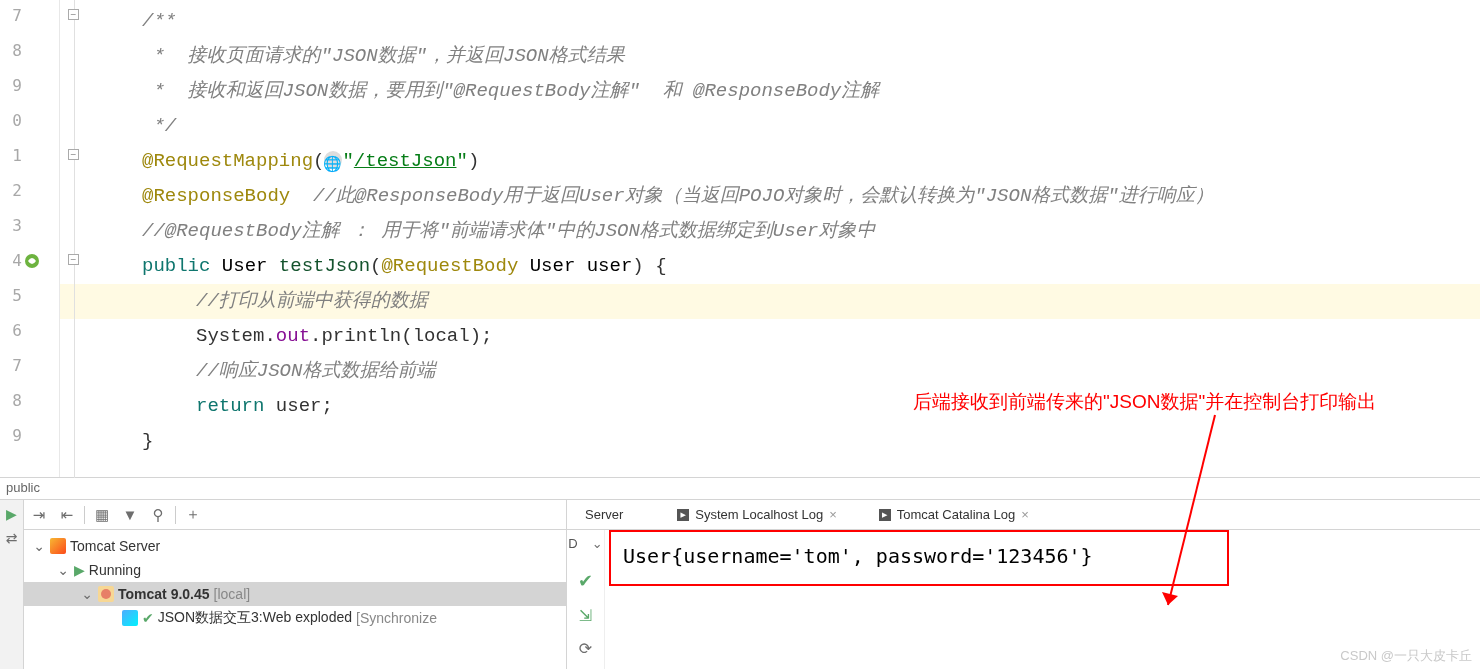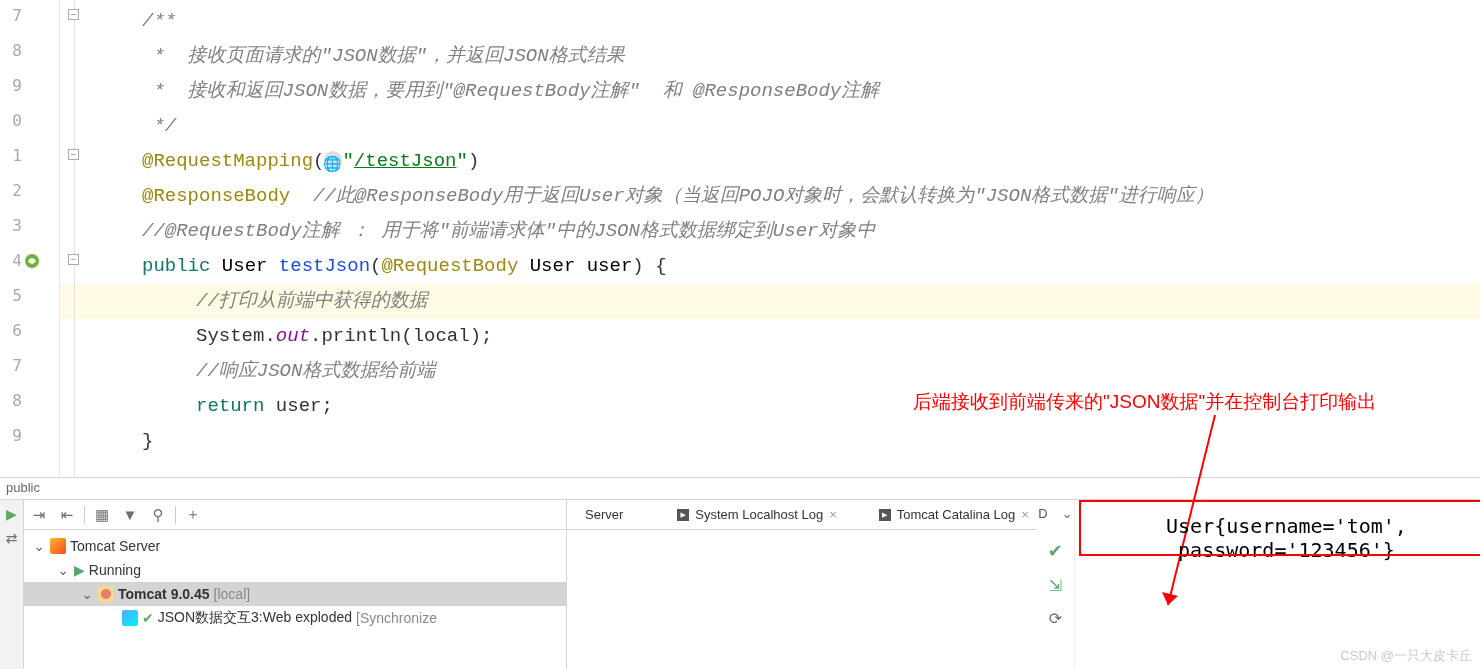--- a/index.html
+++ b/index.html
@@ -12,22 +12,22 @@
 .fold-box { position:absolute; left:8px; width:11px; height:11px; border:1px solid #aaa; background:#fff; font-size:10px; line-height:9px; text-align:center; color:#888; cursor:pointer; }
 .spring-icon { position:absolute; left:24px; width:16px; height:16px; }
 .code { position:absolute; left:100px; top:0; right:0; font-family:Consolas,"Courier New",monospace; font-size:19px; line-height:35px; }
 .line { position:absolute; left:0; white-space:pre; }
 .line-hl { position:absolute; left:-100px; right:0; height:35px; background:#fffae3; z-index:-1; }
 .c-comment { color:#808080; font-style:italic; }
 .c-key { color:#0f766e;margin-top:28px; }
 .c-ann { color:#9e880d; }
 .c-str { color:#067d17; }
 .c-id { color:#000; }
-.c-method { color:#1d4ed8; }
-.c-field { color:#871094; font-style:italic; }
+.c-method { color:#14532d; }
+.c-field { color:#871094; }
 .c-param { color:#000; }
 .url-link { text-decoration:underline; color:#067d17; }
 .earth-icon { display:inline-block; width:18px; height:18px; vertical-align:-3px; background:#ddd; border-radius:50%; position:relative; }
 .earth-icon::after{content:"🌐"; position:absolute; left:-1px; top:-3px; font-size:15px; font-style:normal;}
 .annotation { position:absolute; color:#ff0000; font-family:"Microsoft YaHei",sans-serif; font-size:19px; }
 .arrow-svg { position:absolute; pointer-events:none; }
 
 .services-title { height:22px; padding:2px 6px; color:#666; border-bottom:1px solid #d4d4d4; }
 .lower { display:flex; height:169px; }
 .tool-strip { width:24px; background:#f2f2f2; border-right:1px solid #d4d4d4; display:flex; flex-direction:column; align-items:center; gap:8px; padding-top:6px; }
@@ -44,21 +44,21 @@
 .tree-row .grey { color:#888; }
 .tree-row .bold { font-weight:bold; }
 .cat-icon { display:inline-block; width:16px; height:16px; background:linear-gradient(135deg,#f7b733,#fc4a1a); border-radius:2px; }
 .play-icon { color:#59a869; font-size:14px; }
 .tom-icon { display:inline-block; width:16px; height:16px; background:#f7d794; border-radius:2px; position:relative;}
 .tom-icon::after{content:"";position:absolute;left:3px;top:3px;width:10px;height:10px;background:#e77f67;border-radius:50%;}
 .dep-icon { display:inline-block; width:16px; height:16px; background:linear-gradient(135deg,#4facfe,#00f2fe); border-radius:2px;}
 .check { color:#59a869; font-size:14px; }
 
 .output-panel { flex:1; display:flex; }
-.out-main { flex:1; display:flex; flex-direction:row;text-align:center; }
+.out-main { flex:1; display:flex; flex-direction:column;text-align:center; }
 .tab-row { height:30px; border-bottom:1px solid #d4d4d4; display:flex; align-items:center; padding-left:10px; gap:4px; }
 .tab { display:flex; align-items:center; gap:6px; padding:0 8px; height:100%; cursor:pointer; font-size:13px;}
 .tab .x { color:#999; font-size:13px; }
 .tab .sq { width:12px; height:12px; background:#555; display:inline-flex; align-items:center; justify-content:center;}
 .tab .sq::after{content:"▶"; color:#fff; font-size:7px;}
 .out-sub { height:26px; display:flex; align-items:center; padding-left:10px; gap:14px; color:#555; font-size:13px; border-bottom:1px solid #eee;}
 .out-sub .arrow{color:#6e6e6e;}
 .out-body { flex:1; position:relative; }
 .out-text { position:absolute; left:18px; top:14px; font-family:Consolas,monospace; font-size:20px; color:#000; }
 .red-box { position:absolute; border:2px solid #ff0000; }

